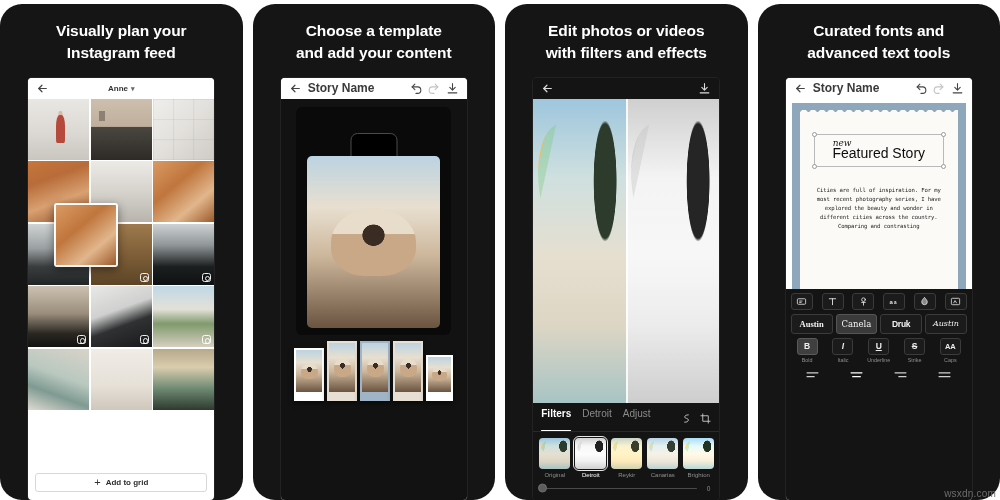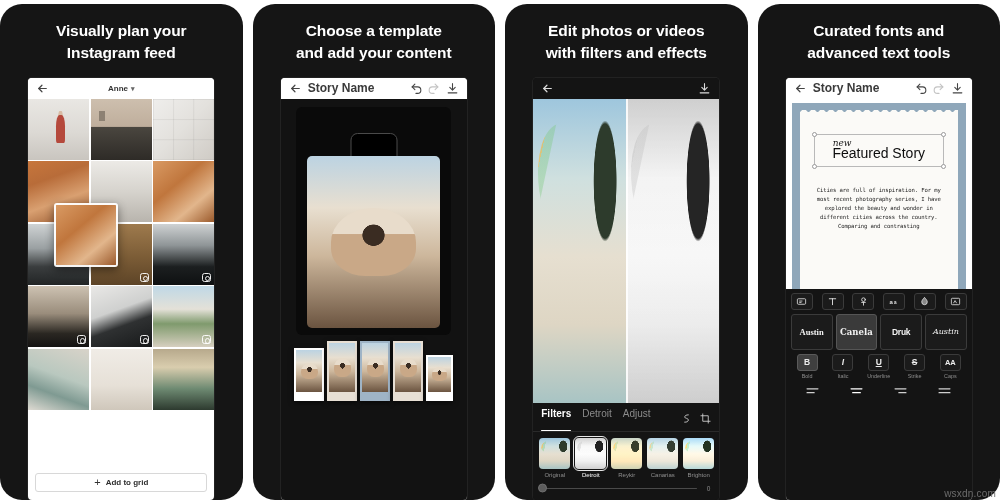--- a/index.html
+++ b/index.html
@@ -389,32 +389,32 @@
     border: 1px solid #3b3b3b;
     border-radius: 3px;
     display: flex; align-items: center; justify-content: center;
     color: #e2e2e2;
     background: #1b1b1b;
     flex: 0 0 auto;
   }
   .sq svg { width: 11px; height: 11px; display:block; }
   .fontchip {
     flex: 1 1 0;
-    height: 36px;
+    height: 20px;
     border: 1px solid #3b3b3b;
     border-radius: 3px;
     display: flex; align-items: center; justify-content: center;
     background: #1b1b1b;
     color: #f2f2f2;
     font-size: 8.5px;
     overflow: hidden;
   }
   .fontchip.sel { background: #3a3a3a; border-color: #555; }
   .fontchip.f-austin { font-family: "Liberation Serif", serif; font-weight: 700; }
-  .fontchip.f-canela { font-family: "DejaVu Serif", serif; font-weight: 700; }
+  .fontchip.f-canela { font-family: "DejaVu Serif", serif; font-weight: 400; }
   .fontchip.f-druk   { font-family: "Liberation Sans", sans-serif; font-weight: 700; letter-spacing: -0.3px; }
   .fontchip.f-master { font-family: "DejaVu Serif", serif; font-style: italic; font-size: 8px; }
   .styleitem { flex: 1 1 0; display: flex; flex-direction: column; align-items: center; gap: 2px; }
   .styleitem .sbox {
     width: 21px; height: 17px;
     border: 1px solid #3b3b3b;
     border-radius: 3px;
     display: flex; align-items: center; justify-content: center;
     background: #1b1b1b;
     color: #ededed;

